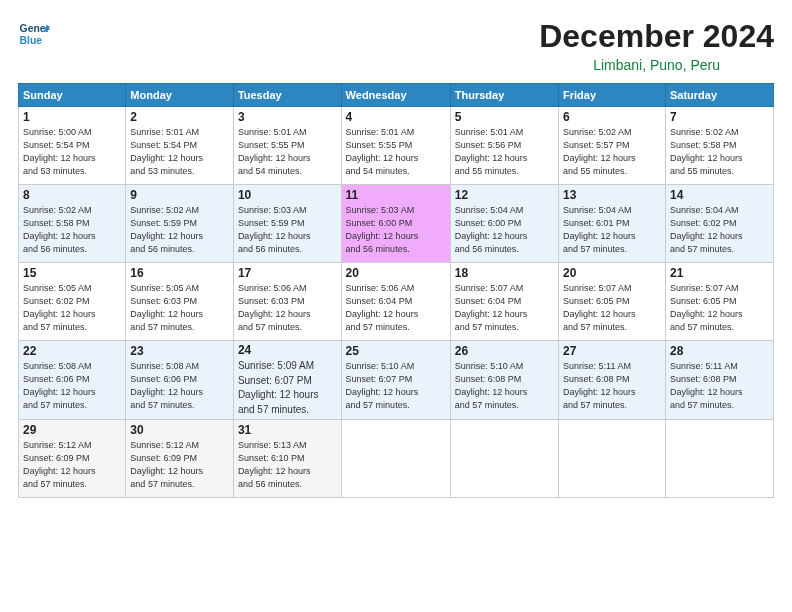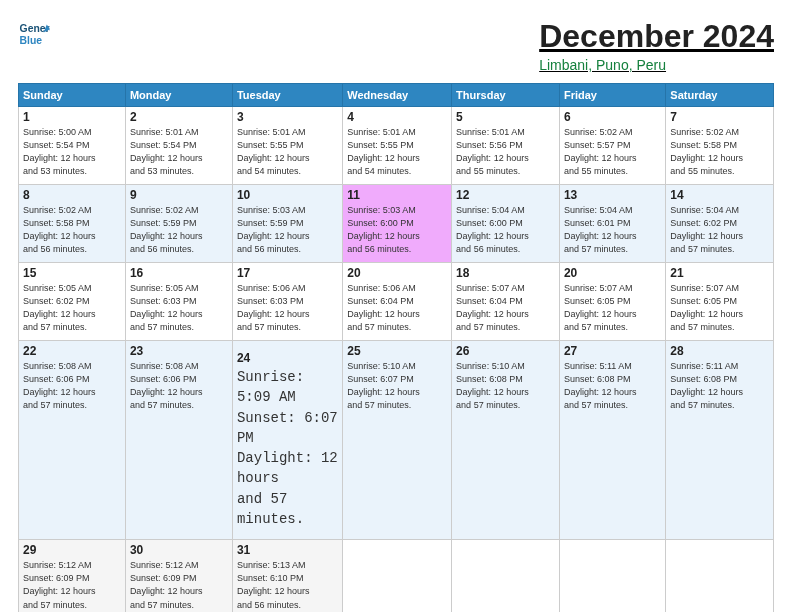--- a/index.html
+++ b/index.html
@@ -25,22 +25,21 @@
     .logo {
       display: flex;
       align-items: center;
       gap: 4px;
     }
     .logo-icon {
       width: 32px;
       height: 32px;
     }
     .title-block {
-      text-align: left;
-      text-decoration: underline;
+      text-align: center;
     }
     .month-title {
       font-size: 32px;
       font-weight: bold;
       color: #222;
     }
     .location {
       font-size: 14px;
       color: #15803d;
       margin-top: 2px;
@@ -274,23 +273,23 @@
 Daylight: 12 hours
 and 57 minutes.</div>
           </td>
           <td style="background: rgb(234, 243, 251); height: 78px; vertical-align: top; padding: 3px 4px;">
             <div class="day-num">23</div>
             <div class="day-info" style="font-size: 9px; line-height: 1.45; white-space: pre-line;">Sunrise: 5:08 AM
 Sunset: 6:06 PM
 Daylight: 12 hours
 and 57 minutes.</div>
           </td>
-          <td style="background: rgb(234, 243, 251); height: 78px; vertical-align: top; padding: 10px 4px;">
+          <td style="background: rgb(234, 243, 251); height: 78px; vertical-align: top; padding: 2px 4px;">
             <div class="day-num">24</div>
-            <div class="day-info" style="font-size: 14px; line-height: 1.45; white-space: pre-line; font-family: Liberation Mono, monospace;">Sunrise: 5:09 AM
+            <div class="day-info" style="font-size: 10px; line-height: 1.45; white-space: pre-line;">Sunrise: 5:09 AM
 Sunset: 6:07 PM
 Daylight: 12 hours
 and 57 minutes.</div>
           </td>
           <td style="background: rgb(234, 243, 251); height: 78px; vertical-align: top; padding: 3px 4px;">
             <div class="day-num">25</div>
             <div class="day-info" style="font-size: 9px; line-height: 1.45; white-space: pre-line;">Sunrise: 5:10 AM
 Sunset: 6:07 PM
 Daylight: 12 hours
 and 57 minutes.</div>

